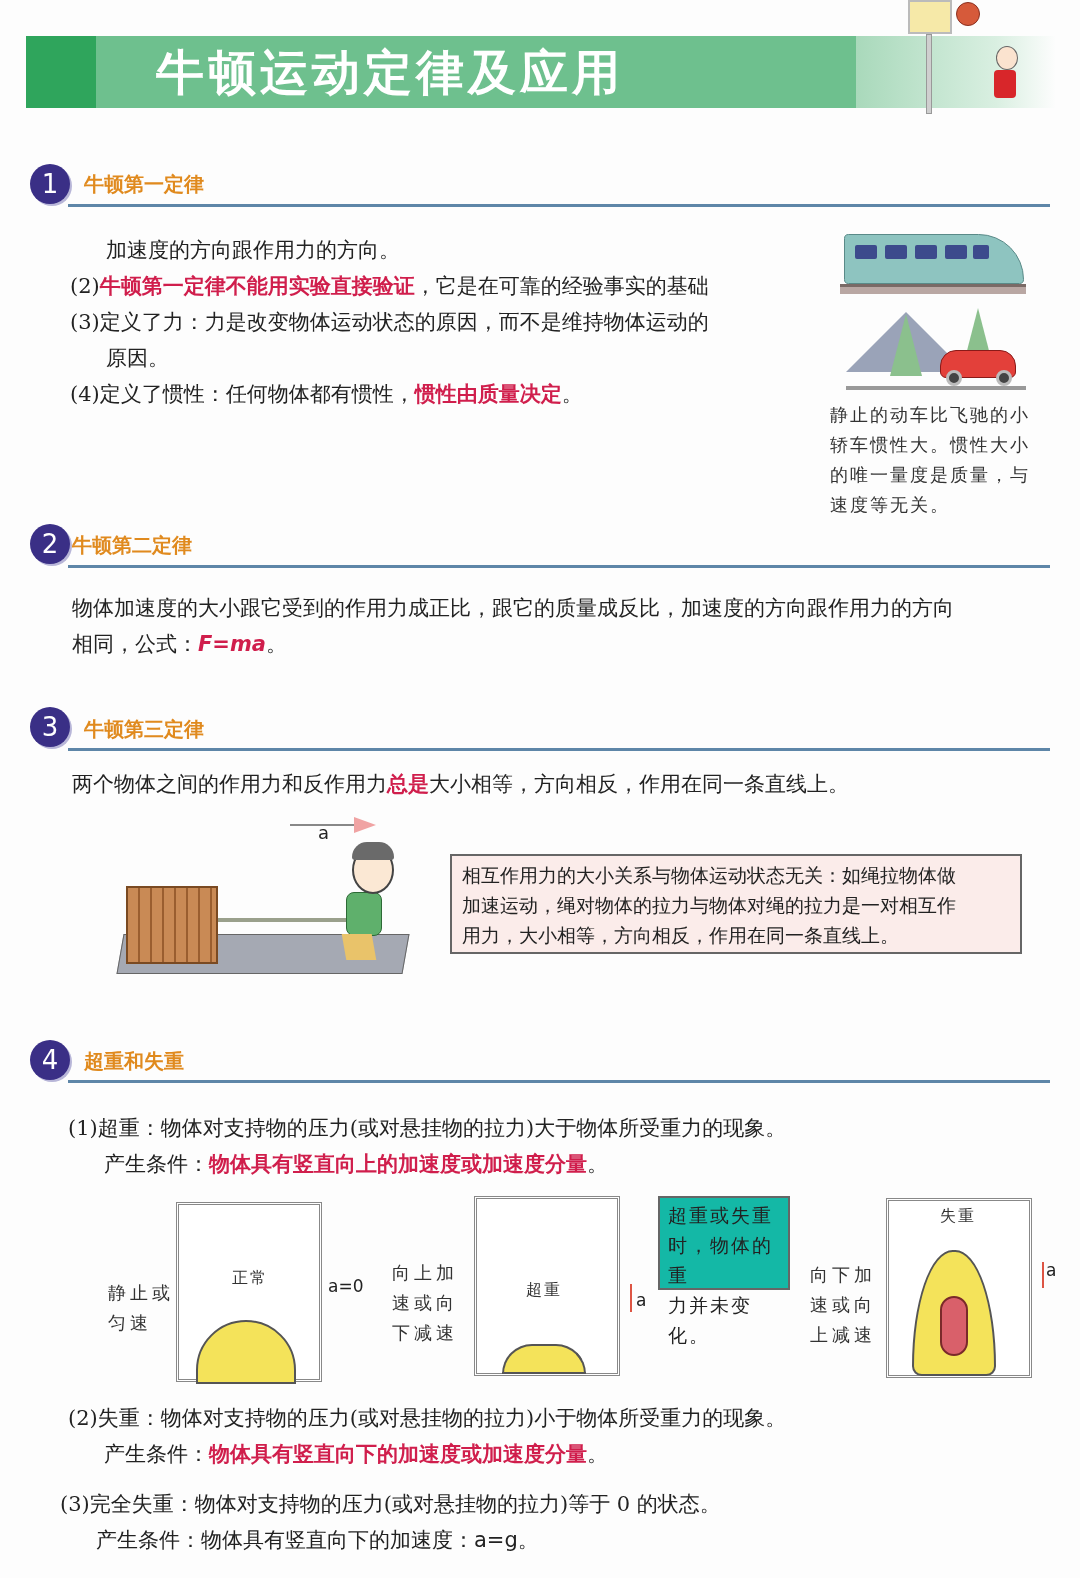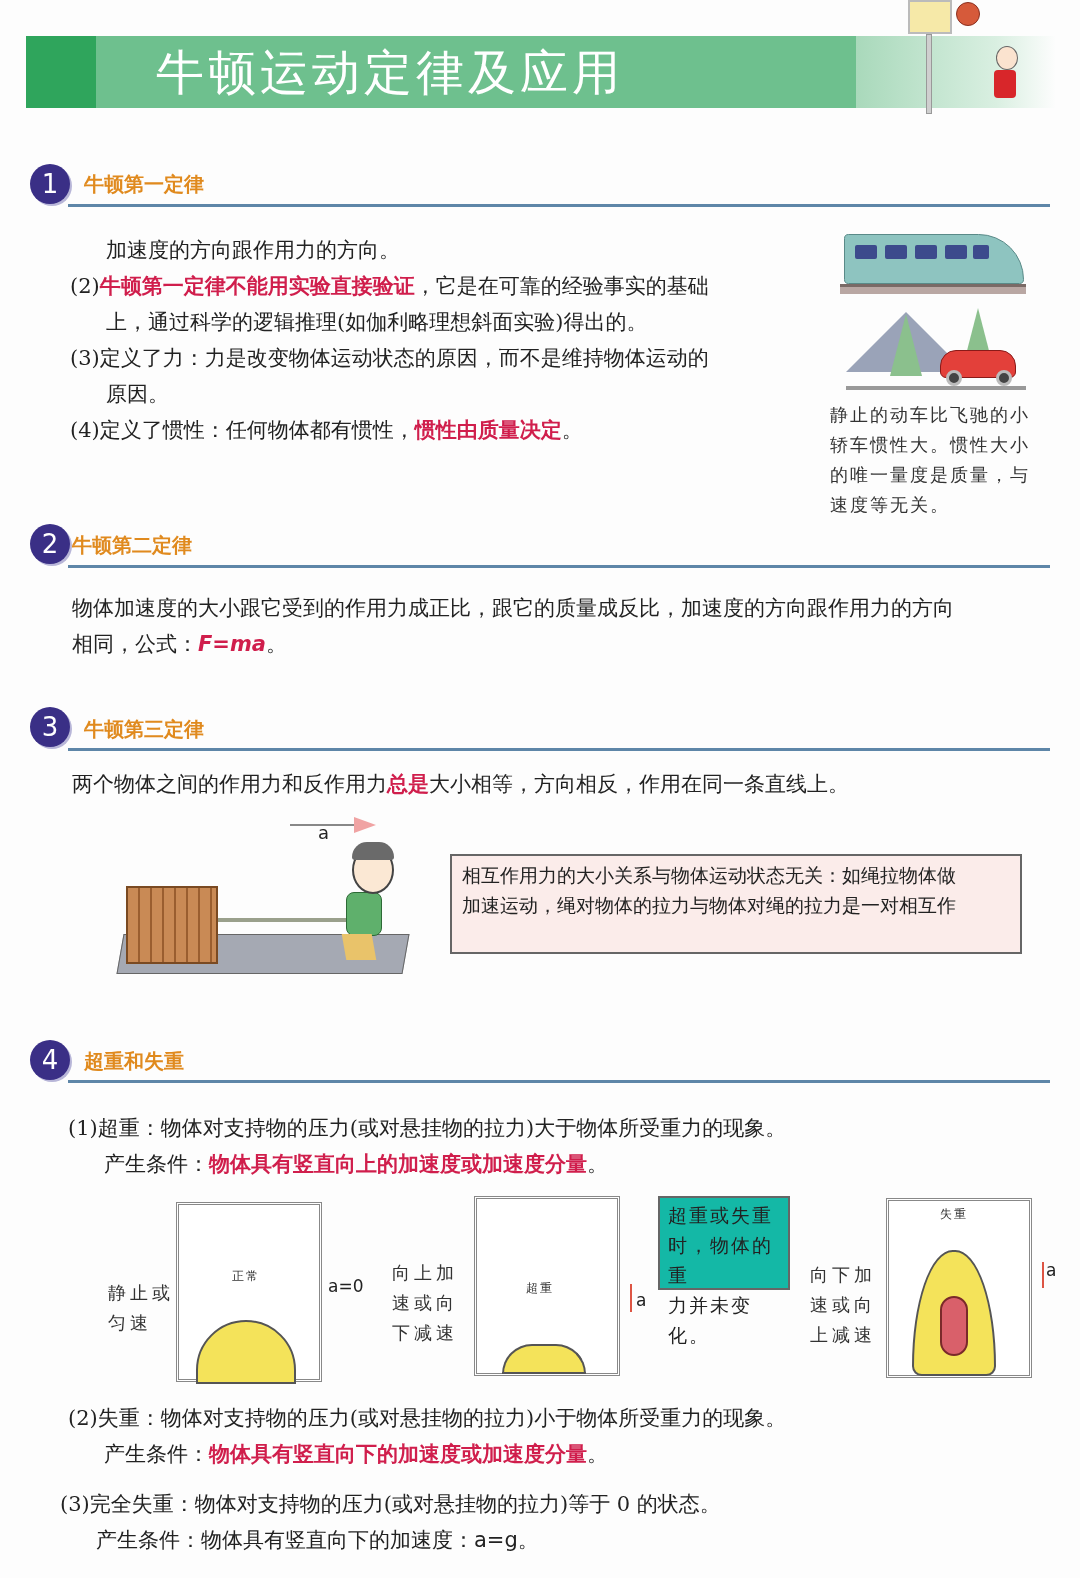--- a/index.html
+++ b/index.html
@@ -3,21 +3,21 @@
 <meta charset="utf-8">
 <style>
   * { box-sizing: border-box; margin: 0; padding: 0; }
   body {
     width: 1080px; height: 1578px; background: #fdfdfd;
     font-family: "DejaVu Serif", "Liberation Serif", serif;
     color: #222; position: relative; overflow: hidden;
   }
   .abs { position: absolute; }
   
-  .banner { left: 26px; top: 36px; width: 1030px; height: 64px; }
+  .banner { left: 26px; top: 36px; width: 1030px; height: 64px; font-weight: bold; }
   .banner .dark { position:absolute; left:0; top:0; width:70px; height:72px; background:#2fa55c; }
   .banner .main { position:absolute; left:70px; top:0; width:760px; height:72px; background:#6ec08e; }
   .banner .chev1 { position:absolute; left:800px; top:0; width:0; height:0;
     border-top:36px solid transparent; border-bottom:36px solid transparent; border-left:40px solid #6ec08e; }
   .banner .fade { position:absolute; left:830px; top:0; width:200px; height:72px;
     background: linear-gradient(90deg, #a9d9bb, #d9efe1 70%, rgba(255,255,255,0)); }
   .banner .title { position:absolute; left:130px; top:6px; font-family:"DejaVu Sans","Liberation Sans",sans-serif;
     font-size:48px; color:#fff; letter-spacing:4px; line-height:60px; }
   .hoop-board { left: 908px; top: 0; width: 44px; height: 34px; background:#f6e9a8; border:2px solid #bbb; }
   .hoop-pole { left: 926px; top: 34px; width: 6px; height: 80px; background:#cfcfcf; border:1px solid #999; }
@@ -65,21 +65,21 @@
   .arrow-line { left: 290px; top: 824px; width: 66px; height: 2px; background:#888; }
   .arrow-head { left: 354px; top: 817px; width: 0; height: 0;
     border-top: 8px solid transparent; border-bottom: 8px solid transparent; border-left: 22px solid #f0a3a3; }
   .arrow-label { left: 318px; top: 822px; font-family:"DejaVu Sans","Liberation Sans",sans-serif; font-size:18px; color:#222; }
 
   .pinkbox { left: 450px; top: 854px; width: 572px; height: 100px; background: #fbecea;
     border: 2px solid #666; padding: 4px 10px; font-size: 19px; line-height: 30px; }
 
   
   .elev { border: 3px double #888; background:#fff; }
-  .elev-label { font-size: 12px; color:#333; letter-spacing: 2px; }
+  .elev-label { font-size: 16px; color:#333; letter-spacing: 2px; }
   .side-label { font-size: 18px; line-height: 30px; color:#333; letter-spacing: 4px; }
   .face { background:#f4e35a; border:2px solid #555; }
   .greenbox { left: 658px; top: 1196px; width: 132px; height: 94px; background:#14b8a6;
     border:2px solid #666; padding: 2px 8px; font-size: 19px; line-height: 30px; letter-spacing: 2px; }
   .accel { font-family:"DejaVu Sans","Liberation Sans",sans-serif; font-size: 17px; color:#222; }
   .up-arrow { width: 2px; background:#d54; }
 </style>
 </head>
 <body>
 
@@ -96,21 +96,20 @@
 <div class="abs kid-head"></div>
 <div class="abs kid-body"></div>
 
 <div class="abs sec-num" style="left:30px;top:164px;">1</div>
 <div class="abs sec-title" style="left:84px;top:166px;">牛顿第一定律</div>
 <div class="abs sec-line" style="left:68px;top:204px;width:982px;"></div>
 
 <div class="abs txt" style="left:70px;top:232px;width:750px;">
   <div class="ind">加速度的方向跟作用力的方向。</div>
   <div><span>(2)</span><span class="red">牛顿第一定律不能用实验直接验证</span><span>，它是在可靠的经验事实的基础</span></div>
-  <div class="ind">上，通过科学的逻辑推理(如伽利略理想斜面实验)得出的。</div>
   <div><span>(3)定义了力：</span><span>力是改变物体运动状态的原因，而不是维持物体运动的</span></div>
   <div class="ind">原因。</div>
   <div><span>(4)定义了惯性：</span><span>任何物体都有惯性，</span><span class="red">惯性由质量决定</span><span>。</span></div>
 </div>
 
 <div class="abs train">
   <div class="win" style="left:10px"></div>
     <div class="win" style="left:40px"></div>
   <div class="win" style="left:70px"></div>
     <div class="win" style="left:100px"></div>
@@ -153,20 +152,21 @@
 <div class="abs man-legs"></div>
 <div class="abs man-head"></div>
 <div class="abs man-hair"></div>
 <div class="abs arrow-line"></div>
 <div class="abs arrow-head"></div>
 <div class="abs arrow-label">a</div>
 
 <div class="abs pinkbox">
   <div>相互作用力的大小关系与物体运动状态无关：如绳拉物体做</div>
   <div>加速运动，绳对物体的拉力与物体对绳的拉力是一对相互作</div>
+  <div>用力，大小相等，方向相反，作用在同一条直线上。</div>
 </div>
 
 <div class="abs sec-num" style="left:30px;top:1040px;">4</div>
 <div class="abs sec-title" style="left:84px;top:1043px;">超重和失重</div>
 <div class="abs sec-line" style="left:68px;top:1080px;width:982px;"></div>
 
 <div class="abs txt" style="left:68px;top:1110px;width:990px;">
   <div><span>(1)超重：</span><span>物体对支持物的压力(或对悬挂物的拉力)大于物体所受重力的现象。</span></div>
   <div class="ind"><span>产生条件：</span><span class="red">物体具有竖直向上的加速度或加速度分量</span><span>。</span></div>
 </div>

